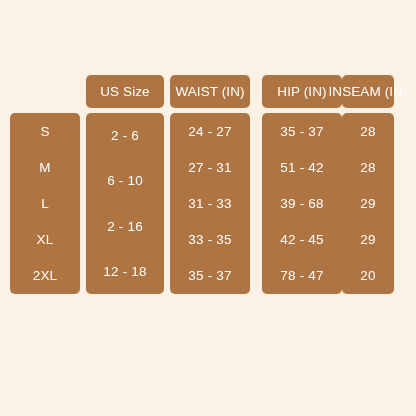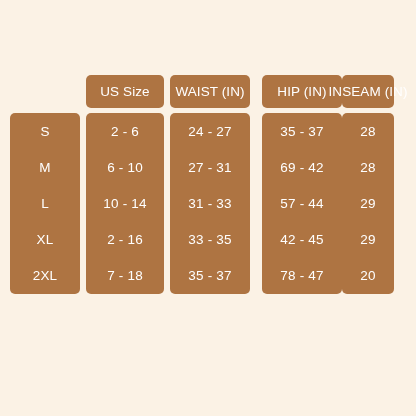--- a/index.html
+++ b/index.html
@@ -101,37 +101,36 @@
       <div class="cell">S</div>
       <div class="cell">M</div>
       <div class="cell">L</div>
       <div class="cell">XL</div>
       <div class="cell">2XL</div>
     </div>
 
     <div class="body-col col-us">
       <div class="cell">2 - 6</div>
       <div class="cell">6 - 10</div>
-      <div class="cell">10 - 14</div>
       <div class="cell">2 - 16</div>
-      <div class="cell">7 - 18</div>
+      <div class="cell">12 - 18</div>
     </div>
 
     <div class="body-col col-waist">
       <div class="cell">24 - 27</div>
       <div class="cell">27 - 31</div>
       <div class="cell">31 - 33</div>
       <div class="cell">33 - 35</div>
       <div class="cell">35 - 37</div>
     </div>
 
     <div class="body-col col-hip">
       <div class="cell">35 - 37</div>
-      <div class="cell">69 - 42</div>
-      <div class="cell">57 - 44</div>
+      <div class="cell">51 - 42</div>
+      <div class="cell">39 - 68</div>
       <div class="cell">42 - 45</div>
       <div class="cell">78 - 47</div>
     </div>
 
     <div class="body-col col-inseam">
       <div class="cell">28</div>
       <div class="cell">28</div>
       <div class="cell">29</div>
       <div class="cell">29</div>
       <div class="cell">20</div>

